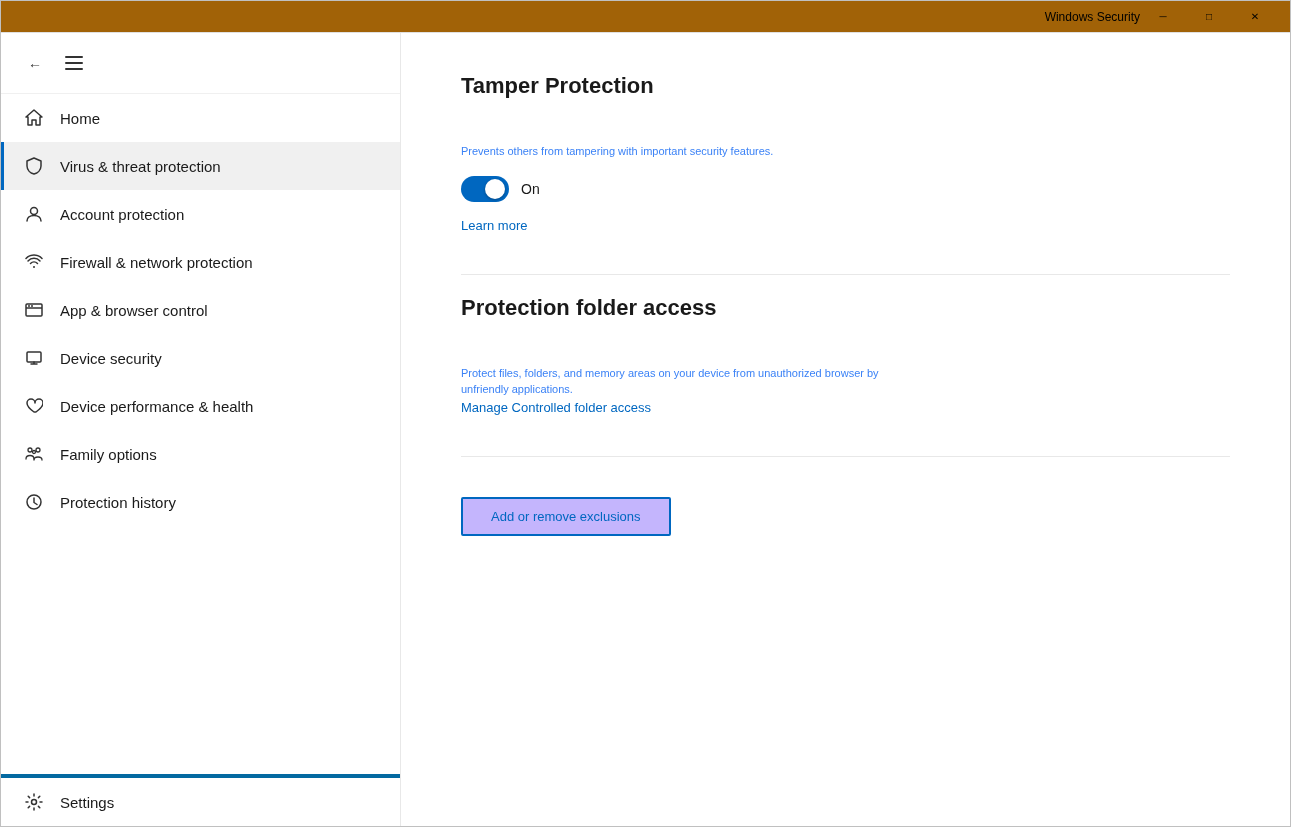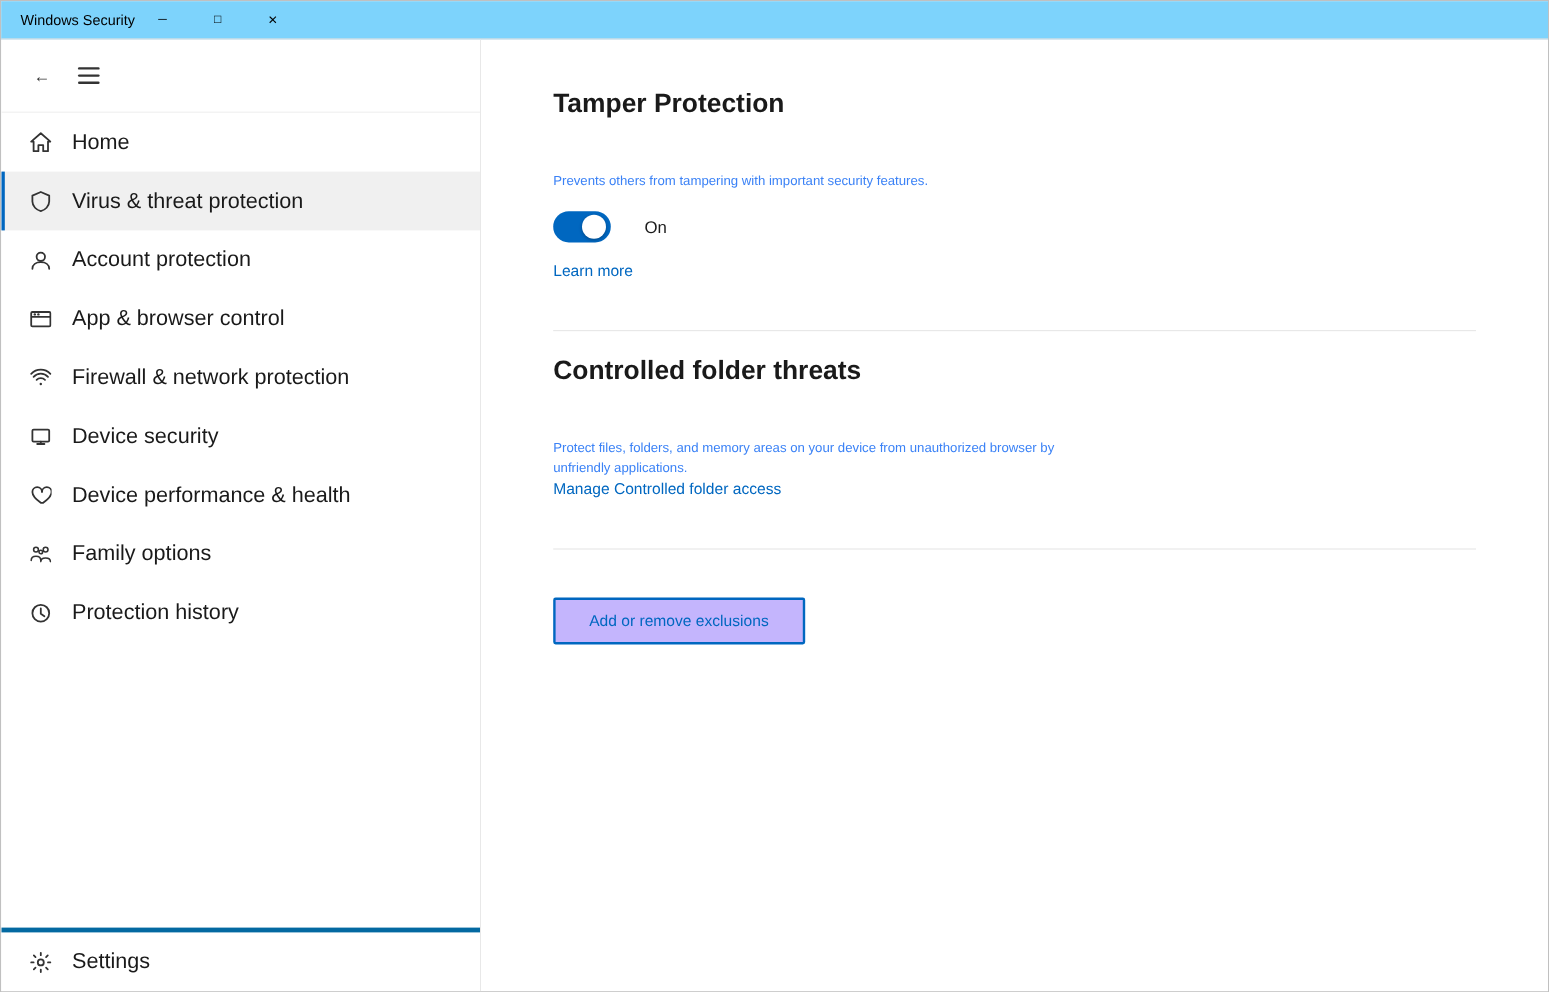--- a/index.html
+++ b/index.html
@@ -11,23 +11,23 @@
       background: #ffffff;
       border: 1px solid #c0c0c0;
       display: flex;
       flex-direction: column;
       box-shadow: 0 2px 8px rgba(0,0,0,0.15);
     }
 
     .titlebar {
       display: flex;
       align-items: center;
-      justify-content: flex-start;
+      justify-content: flex-end;
       height: 32px;
-      background: #7dd3fc;
+      background: #a16207;
       border-bottom: 1px solid #e0e0e0;
       padding: 0 12px 0 16px;
       flex-shrink: 0;
     }
 
     .titlebar-title {
       font-size: 12px;
       color: #000;
       font-weight: 400;
     }
@@ -136,21 +136,21 @@
       height: 20px;
       display: flex;
       align-items: center;
       justify-content: center;
       flex-shrink: 0;
       font-size: 16px;
       color: #333;
     }
 
     .nav-label {
-      font-size: 18px;
+      font-size: 15px;
     }
 
     .sidebar-bottom {
       margin-top: auto;
       border-top: 4px solid #0369a1;
     }
 
     
     .main-content {
       flex: 1;
@@ -174,21 +174,21 @@
       font-size: 11px;
       color: #3b82f6;
       line-height: 1.5;
       max-width: 440px;
       margin-top: 44px;
     }
 
     .toggle-row {
       display: flex;
       align-items: center;
-      gap: 28px;
+      gap: 12px;
       margin-top: 16px;
     }
 
     .toggle-switch {
       width: 48px;
       height: 26px;
       background: #0067c0;
       border-radius: 13px;
       position: relative;
       cursor: pointer;
@@ -309,39 +309,39 @@
               <circle cx="9" cy="6" r="3.5" stroke="#333" stroke-width="1.5"></circle>
               <path d="M2 16c0-3.5 3-5.5 7-5.5s7 2 7 5.5" stroke="#333" stroke-width="1.5" stroke-linecap="round"></path>
             </svg>
           </span>
           <span class="nav-label">Account protection</span>
         </div>
 
         <div class="nav-item">
           <span class="nav-icon">
             <svg width="18" height="18" viewBox="0 0 18 18" fill="none">
+              <path d="M9 13a1 1 0 100 2 1 1 0 000-2z" fill="#333"></path>
+              <path d="M5.5 10.5A5 5 0 0112.5 10.5" stroke="#333" stroke-width="1.5" stroke-linecap="round"></path>
+              <path d="M3 8A8 8 0 0115 8" stroke="#333" stroke-width="1.5" stroke-linecap="round"></path>
+              <path d="M1 5.5A11 11 0 0117 5.5" stroke="#333" stroke-width="1.5" stroke-linecap="round"></path>
+            </svg>
+          </span>
+          <span class="nav-label">Firewall &amp; network protection</span>
+        </div>
+
+        <div class="nav-item">
+          <span class="nav-icon">
+            <svg width="18" height="18" viewBox="0 0 18 18" fill="none">
               <rect x="1" y="3" width="16" height="12" rx="1" stroke="#333" stroke-width="1.5"></rect>
               <line x1="1" y1="7" x2="17" y2="7" stroke="#333" stroke-width="1.5"></line>
               <circle cx="4" cy="5" r="1" fill="#333"></circle>
               <circle cx="7" cy="5" r="1" fill="#333"></circle>
             </svg>
           </span>
           <span class="nav-label">App &amp; browser control</span>
-        </div>
-
-        <div class="nav-item">
-          <span class="nav-icon">
-            <svg width="18" height="18" viewBox="0 0 18 18" fill="none">
-              <path d="M9 13a1 1 0 100 2 1 1 0 000-2z" fill="#333"></path>
-              <path d="M5.5 10.5A5 5 0 0112.5 10.5" stroke="#333" stroke-width="1.5" stroke-linecap="round"></path>
-              <path d="M3 8A8 8 0 0115 8" stroke="#333" stroke-width="1.5" stroke-linecap="round"></path>
-              <path d="M1 5.5A11 11 0 0117 5.5" stroke="#333" stroke-width="1.5" stroke-linecap="round"></path>
-            </svg>
-          </span>
-          <span class="nav-label">Firewall &amp; network protection</span>
         </div>
 
         <div class="nav-item">
           <span class="nav-icon">
             <svg width="18" height="18" viewBox="0 0 18 18" fill="none">
               <rect x="2" y="3" width="14" height="10" rx="1" stroke="#333" stroke-width="1.5"></rect>
               <path d="M6 15h6M9 13v2" stroke="#333" stroke-width="1.5" stroke-linecap="round"></path>
             </svg>
           </span>
           <span class="nav-label">Device security</span>
@@ -403,21 +403,21 @@
             <div class="toggle-knob"></div>
           </div>
           <span class="toggle-label">On</span>
         </div>
         <a class="learn-more-link">Learn more</a>
       </div>
 
       <hr class="divider">
 
       <div class="section">
-        <h2 class="section-title">Controlled folder threats</h2>
+        <h2 class="section-title">Protection folder access</h2>
         <p class="section-desc">Protect files, folders, and memory areas on your device from unauthorized browser by unfriendly applications.</p>
         <a class="action-link">Manage Controlled folder access</a>
       </div>
 
       <hr class="divider">
 
       <div class="section">
         <button class="exclusions-btn">Add or remove exclusions</button>
       </div>
 

